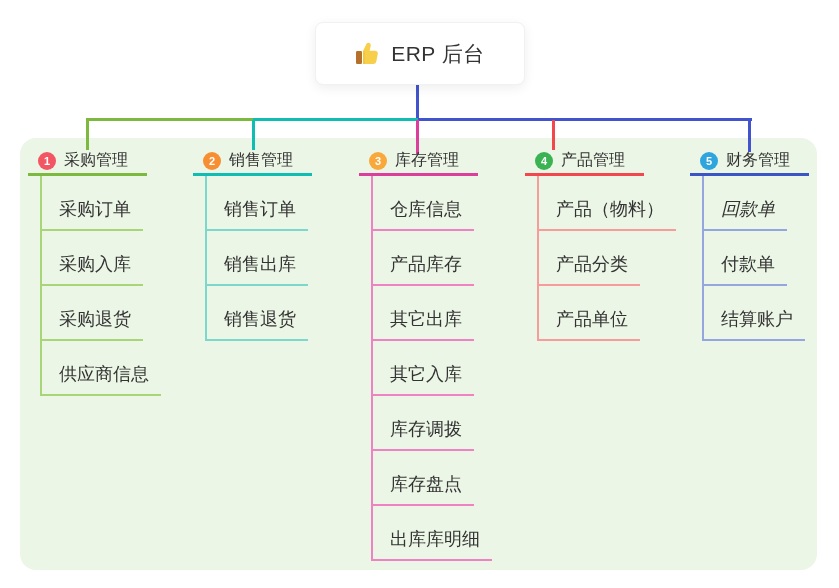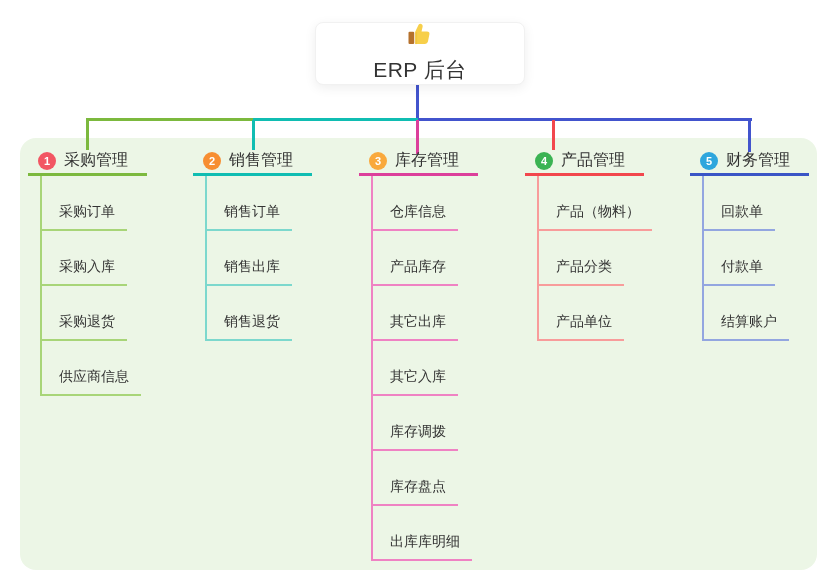--- a/index.html
+++ b/index.html
@@ -1,21 +1,21 @@
 <!DOCTYPE html>
 <html><head>
 <meta charset="utf-8">
 <style>
   html,body{margin:0;padding:0;background:#ffffff;font-family:"Liberation Sans","DejaVu Sans",sans-serif;}
   .stage{position:relative;width:839px;height:588px;background:#ffffff;overflow:hidden;}
 
   
   .root-card{position:absolute;left:315px;top:22px;width:210px;height:63px;background:#ffffff;
     border:1px solid #f1f1f1;border-radius:8px;box-shadow:0 3px 12px rgba(0,0,0,.07);
-    display:flex;align-items:center;justify-content:center;gap:10px;box-sizing:border-box;cursor:pointer;flex-direction:column;}
+    display:flex;align-items:center;justify-content:center;gap:10px;box-sizing:border-box;cursor:pointer;}
   .root-card span{font-size:21px;color:#333;font-weight:500;letter-spacing:.5px;}
 
   
   .panel{position:absolute;left:20px;top:138px;width:797px;height:432px;background:#ecf6e6;border-radius:16px;}
 
   
   .conn{position:absolute;}
   #conn-root{left:416px;top:85px;width:3px;height:36px;}
   #conn-h1{left:86px;top:118px;width:167px;height:3px;}
   #conn-h2{left:253px;top:118px;width:165px;height:3px;}
@@ -36,21 +36,21 @@
 
   .branch-head{width:119px;height:28px;display:flex;align-items:center;gap:8px;padding-left:10px;
     border-bottom:3px solid #000;box-sizing:border-box;cursor:pointer;}
   .badge{width:18px;height:18px;border-radius:50%;flex:0 0 18px;color:#fff;font-size:11px;font-weight:700;
     display:flex;align-items:center;justify-content:center;}
   .branch-title{font-size:16px;color:#333;font-weight:500;white-space:nowrap;}
 
   .children{margin-left:12px;border-left:2px solid #ccc;}
   .child-row{height:55px;display:flex;align-items:flex-end;}
   .child-label{display:inline-block;padding:0 12px 8px 17px;border-bottom:2px solid #ccc;
-    font-size:14px;color:#333;white-space:nowrap;cursor:pointer;}
+    font-size:18px;color:#333;white-space:nowrap;cursor:pointer;}
 </style>
 </head>
 <body>
 
 <div class="stage">
 
   <div class="panel" style="background: rgb(236, 246, 230);"></div>
 
   <div class="conn" id="conn-root" style="background: rgb(66, 84, 205);"></div>
   <div class="conn" id="conn-h1" style="background: rgb(124, 185, 62);"></div>
@@ -173,21 +173,21 @@
 </div>
   </div>
 
   <div class="branch">
     <div class="branch-head" style="border-bottom-color: rgb(58, 85, 198);">
       <span class="badge" style="background: rgb(46, 166, 221);">5</span>
       <span class="branch-title">财务管理</span>
     </div>
     <div class="children" style="border-left-color: rgb(147, 166, 224);">
   <div class="child-row">
-    <span class="child-label" style="border-bottom-color: rgb(147, 166, 224);">回款单</span>
+    <span class="child-label" style="border-bottom-color: rgb(147, 166, 224); font-style: italic;">回款单</span>
   </div>
 
   <div class="child-row">
     <span class="child-label" style="border-bottom-color: rgb(147, 166, 224);">付款单</span>
   </div>
 
   <div class="child-row">
     <span class="child-label" style="border-bottom-color: rgb(147, 166, 224);">结算账户</span>
   </div>
 </div>

